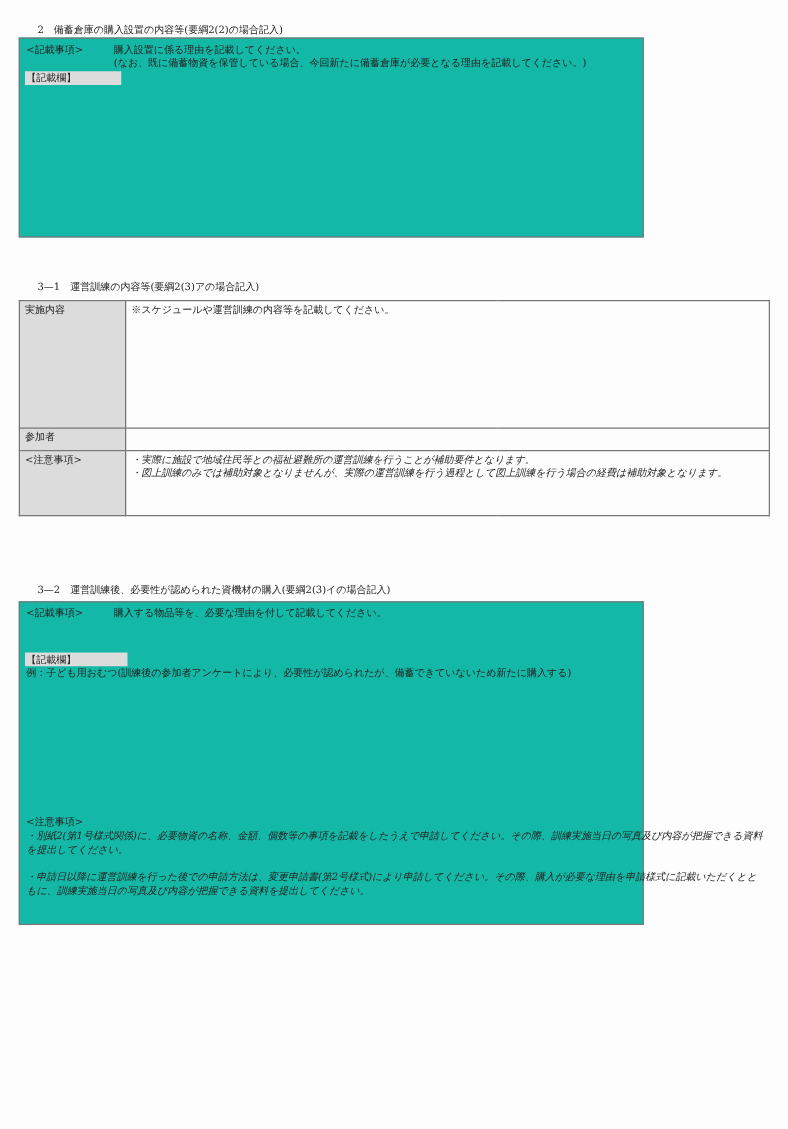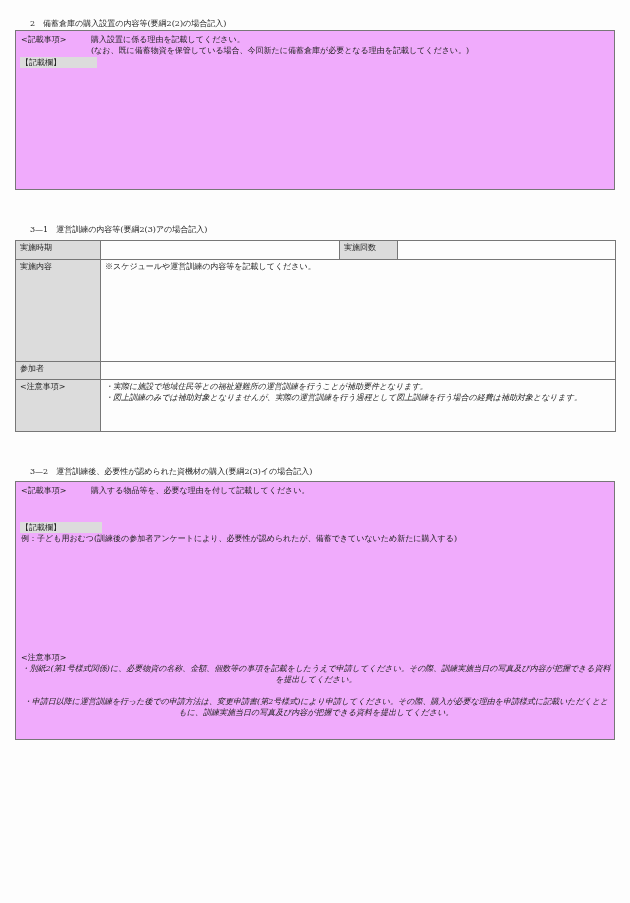--- a/index.html
+++ b/index.html
@@ -1,20 +1,20 @@
 <!DOCTYPE html>
 <html><head>
 <meta charset="utf-8">
 <style>
   html, body { margin:0; padding:0; background:#fdfdfd; }
   body { width:630px; height:903px; position:relative; overflow:hidden;
          font-family:"DejaVu Serif","Liberation Serif",serif; color:#222; font-size:8px; line-height:11px; }
   .abs { position:absolute; }
   .title { position:absolute; left:30px; font-size:8px; white-space:nowrap; }
-  .box { position:absolute; left:15px; width:600px; border:1px solid #777; box-sizing:border-box; background:#f0abfc;text-align:center; }
+  .box { position:absolute; left:15px; width:500px; border:1px solid #777; box-sizing:border-box; background:#14b8a6; }
   .line { position:absolute; white-space:nowrap; }
   .hl { position:absolute; background:#dcdcdc; height:11px; }
   table.t { position:absolute; left:15px; top:240px; width:601px; border-collapse:collapse; table-layout:fixed; }
   table.t td { border:1px solid #777; padding:1px 4px; vertical-align:top; font-size:8px; line-height:11px; }
   td.lbl { background:#dcdcdc; }
   .wrap { white-space:normal;font-style:italic; }
 </style>
 </head>
 <body>
 
@@ -29,26 +29,20 @@
 
 <div class="title" style="top:224px;">3—1　運営訓練の内容等(要綱2(3)アの場合記入)</div>
 <table class="t">
   <colgroup>
     <col style="width:85px">
       <col style="width:239px">
       <col style="width:58px">
       <col>
   </colgroup>
   <tbody>
-      <tr style="height:19px">
-    <td class="lbl">実施時期</td>
-    <td></td>
-    <td class="lbl">実施回数</td>
-    <td></td>
-  </tr>
   <tr style="height:102px">
     <td class="lbl">実施内容</td>
     <td colspan="3">※スケジュールや運営訓練の内容等を記載してください。</td>
   </tr>
   <tr style="height:18px">
     <td class="lbl">参加者</td>
     <td colspan="3"></td>
   </tr>
   <tr style="height:52px">
     <td class="lbl">&lt;注意事項&gt;</td>

